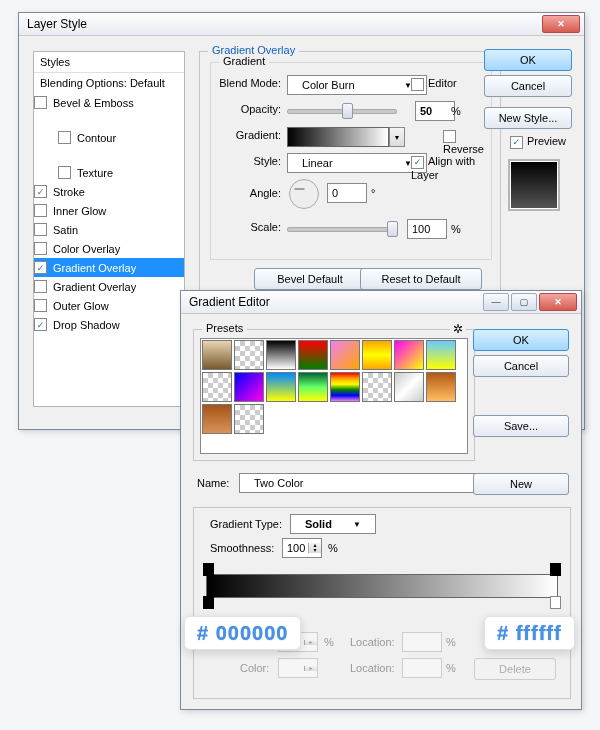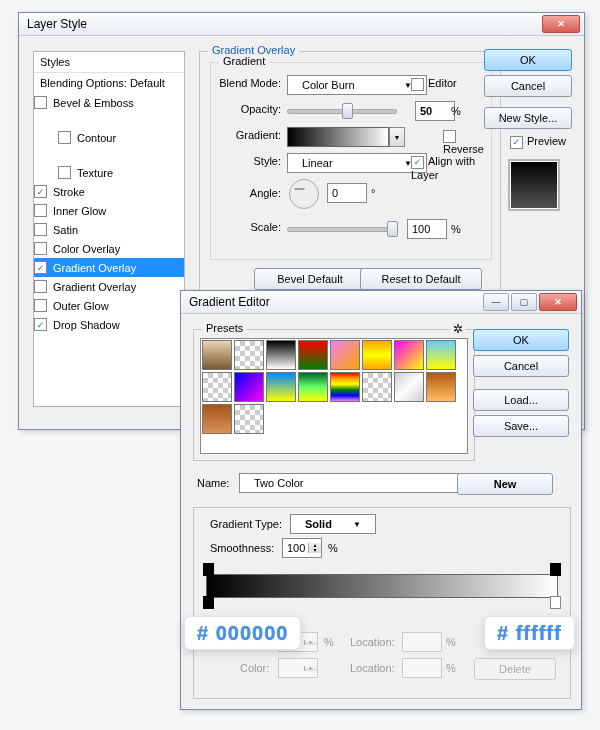--- a/index.html
+++ b/index.html
@@ -206,28 +206,27 @@
           <div class="pbox" style="background: linear-gradient(135deg, rgb(204, 204, 204), rgb(255, 255, 255), rgb(204, 204, 204));"></div>
           <div class="pbox" style="background: linear-gradient(rgb(179, 90, 20), rgb(255, 190, 97));"></div>
           <div class="pbox" style="background: linear-gradient(rgb(166, 83, 24), rgb(214, 147, 90));"></div>
           <div class="pbox checker"></div>
         </div>
     </div>
   </div>
 
   <div class="btn primary" style="position:absolute;right:12px;top:38px;width:74px;">OK</div>
   <div class="btn" style="position:absolute;right:12px;top:64px;width:74px;">Cancel</div>
-  <div class="btn" style="position:absolute;right:12px;top:98px;width:74px;">Load...</div>
   <div class="btn" style="position:absolute;right:12px;top:124px;width:74px;">Save...</div>
 
   <span style="position:absolute;left:16px;top:186px;">Name:</span>
   <div class="drop" style="left:58px;top:182px;width:230px;">
       <span>Two Color</span>
     </div>
-  <div class="btn" style="position:absolute;right:28px;top:182px;width:74px;font-weight:bold;">New</div>
+  <div class="btn" style="position:absolute;right:12px;top:182px;width:74px;">New</div>
 
   <div class="grp" style="left:12px;top:216px;width:376px;height:190px;">
     <span style="position:absolute;left:16px;top:10px;">Gradient Type:</span>
     <div class="drop" style="left:96px;top:6px;width:56px;font-weight:bold;">
         <span>Solid</span>
         <span class="arr">▼</span>
       </div>
 
     <span style="position:absolute;left:16px;top:34px;">Smoothness:</span>
     <div class="num" style="left:88px;top:30px;width:38px;">

